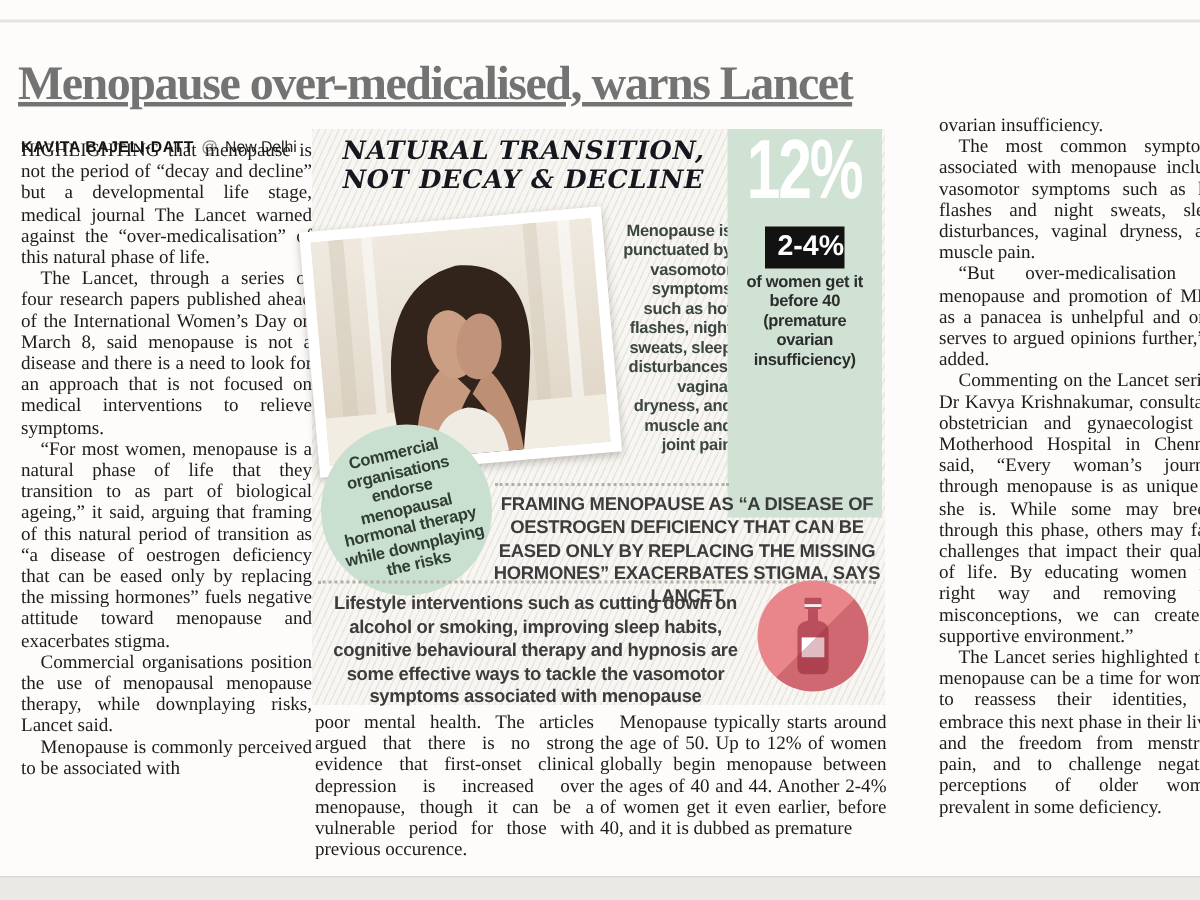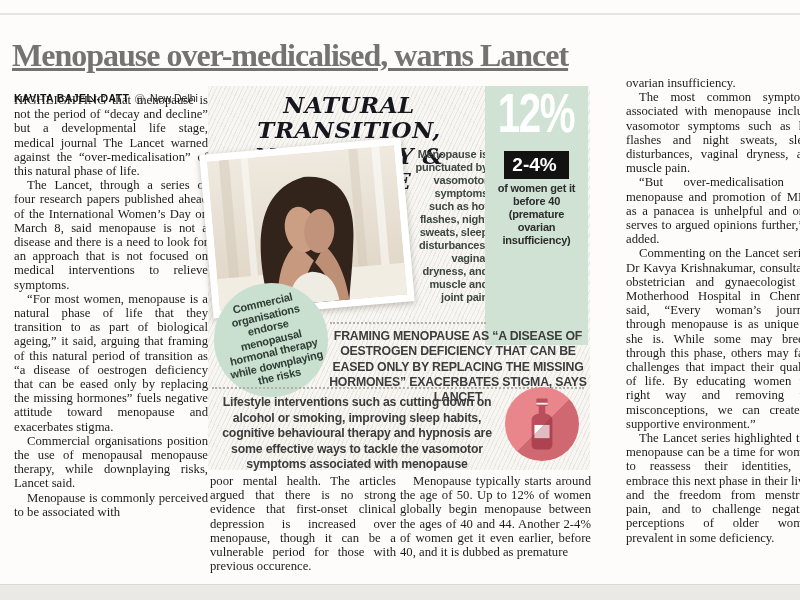--- a/index.html
+++ b/index.html
@@ -23,35 +23,35 @@
   #col2b{left:210px;top:474px;width:186px;}
   #col3b{left:400px;top:474px;width:191px;}
   #col4{left:626px;top:76px;width:189px;}
 
   .infographic{position:absolute;left:208px;top:86px;width:382px;height:384px;
      background:#f8f6f2;
      background-image:repeating-linear-gradient(115deg, rgba(195,190,178,.28) 0 1px, transparent 1px 4px);
      font-family:"Liberation Sans",sans-serif;}
   .ig-title{position:absolute;left:2px;top:6px;width:278px;text-align:center;
      font-family:"DejaVu Serif","Liberation Serif",serif;font-style:italic;font-weight:bold;
-     font-size:23px;line-height:1.1;color:#16161f;letter-spacing:.5px;}
+     font-size:17px;line-height:1.1;color:#16161f;letter-spacing:.5px;}
   .photo{position:absolute;left:-2px;top:60px;width:202px;height:164px;background:#fff;
      padding:7px;box-sizing:border-box;transform:rotate(-5deg);
      box-shadow:0 2px 6px rgba(80,75,65,.35);}
   .photo svg{width:100%;height:100%;display:block;}
   .sidenote{position:absolute;left:202px;top:62px;width:78px;text-align:right;
      font-size:11px;line-height:1.18;letter-spacing:-.2px;color:#3d4742;font-weight:bold;}
   .greenpanel{position:absolute;left:277px;top:0;width:103px;height:259px;background:#cfe2d4;
      display:flex;flex-direction:column;align-items:center;}
   .stat-value{font-weight:bold;color:#fff;font-size:56px;line-height:62px;
      transform:scaleX(.72);transform-origin:center top;letter-spacing:-2px;margin-top:-4px;}
   .stat-desc{width:94px;text-align:center;font-size:11px;line-height:1.18;color:#2c2c2c;
      font-weight:bold;letter-spacing:-.2px;}
   .stat-badge{margin:7px 0 3px 0;background:#121212;color:#fff;font-weight:bold;font-size:19px;
-     line-height:1;padding:4px 12px 5px 8px;letter-spacing:0;}
+     line-height:1;padding:4px 0 5px 8px;letter-spacing:0;}
   .bubble{position:absolute;left:6px;top:197px;width:114px;height:114px;border-radius:50%;
      background:#c9dfcf;display:flex;align-items:center;justify-content:center;}
   .bubble-text{transform:rotate(-13deg);width:104px;text-align:center;font-size:11px;
      line-height:1.14;color:#2f3d35;font-weight:bold;letter-spacing:-.2px;}
   .divider{position:absolute;border-top:2px dotted #b3afa8;height:0;}
   #div1{left:122px;top:236px;width:156px;}
   #div2{left:4px;top:301px;width:372px;}
   .quote{position:absolute;left:116px;top:243px;width:268px;text-align:center;
      font-size:12.3px;line-height:1.25;font-weight:bold;color:#3c3c3c;letter-spacing:-.2px;}
   .lifestyle{position:absolute;left:2px;top:309px;width:294px;text-align:center;

